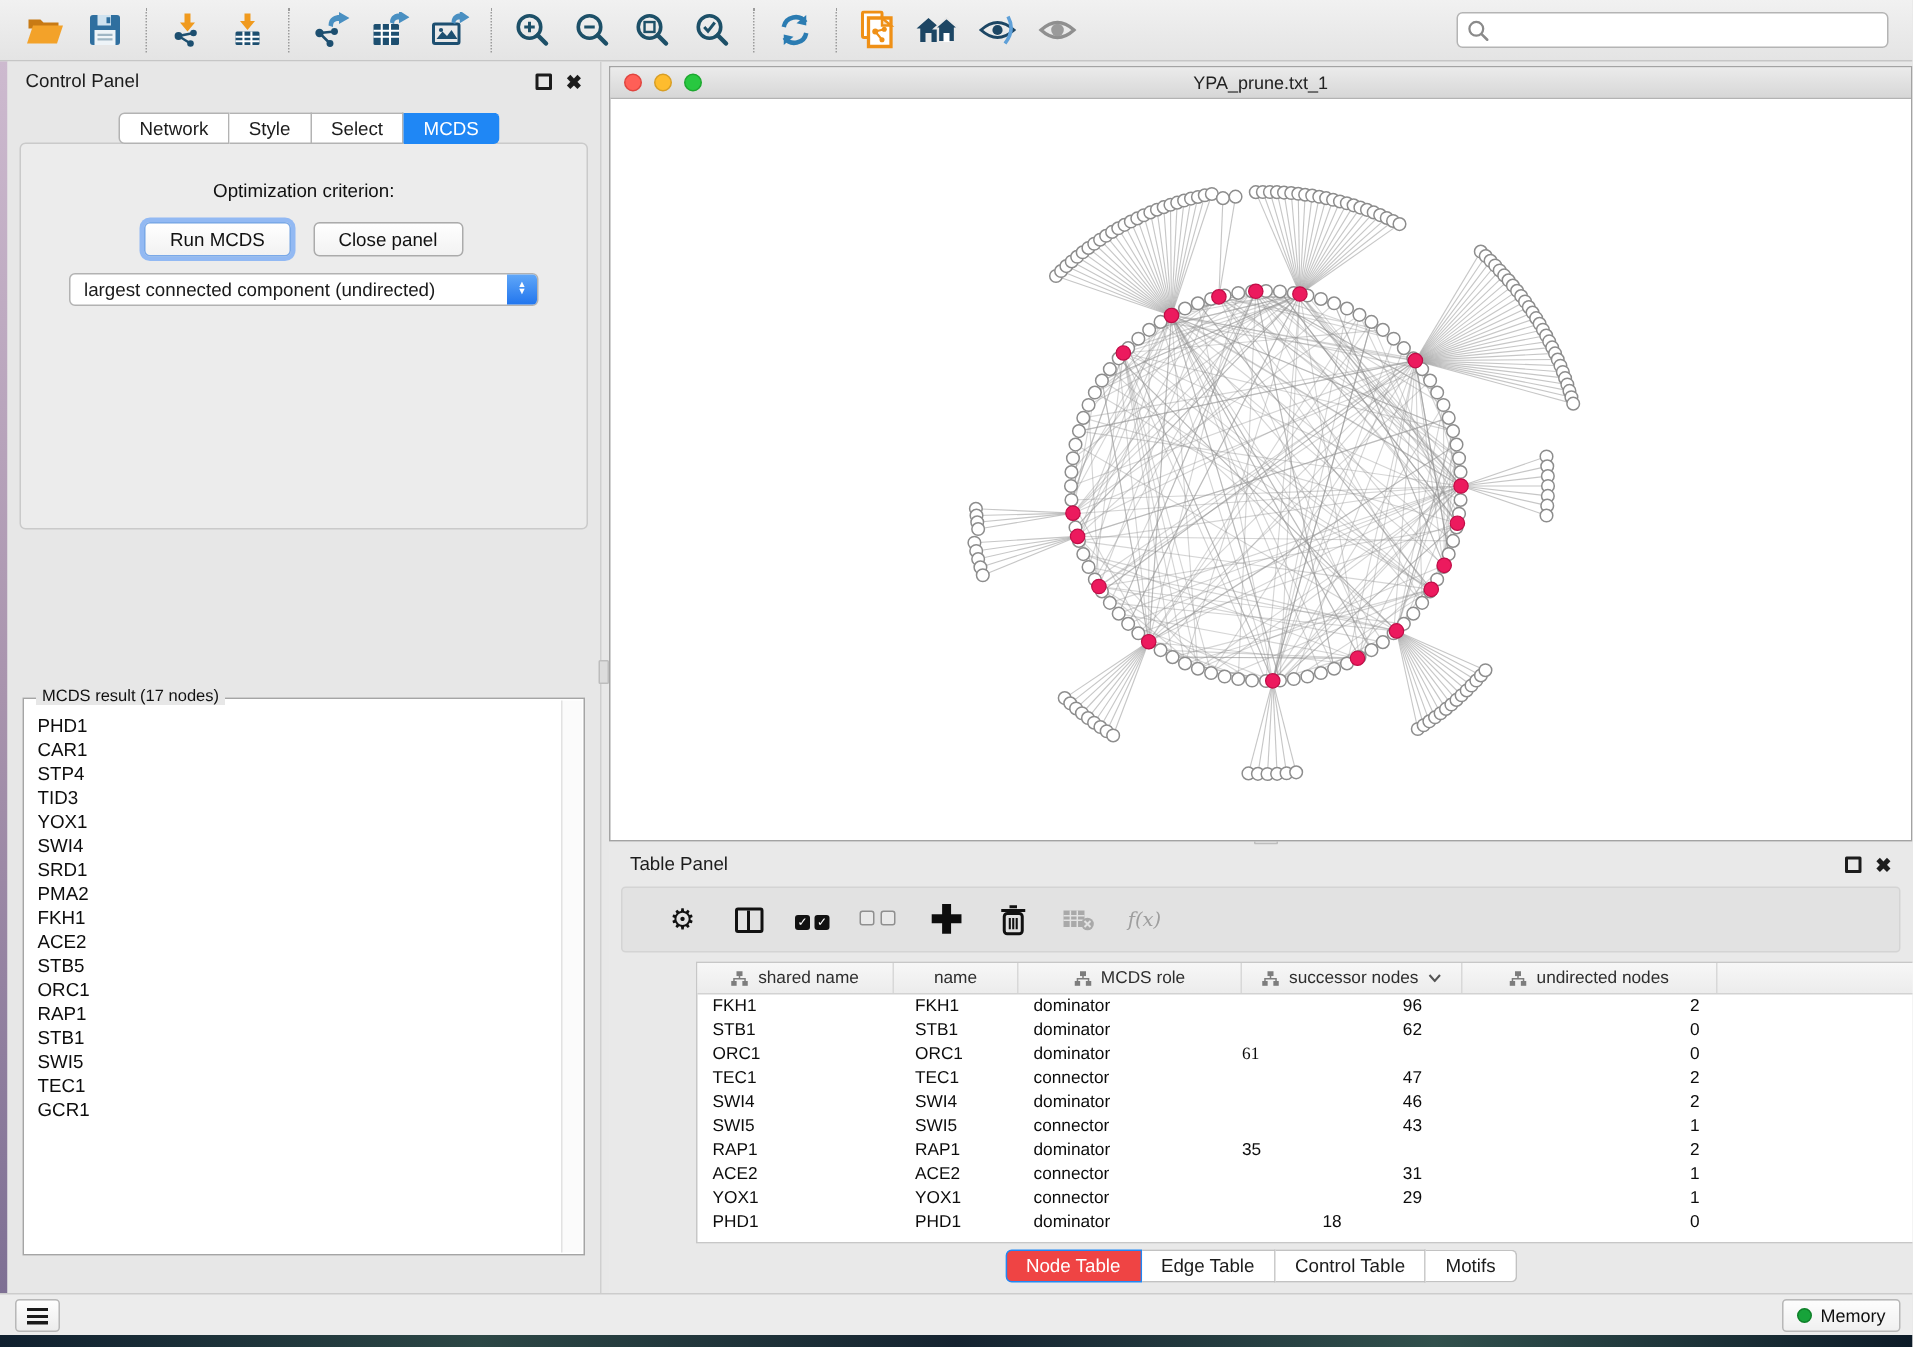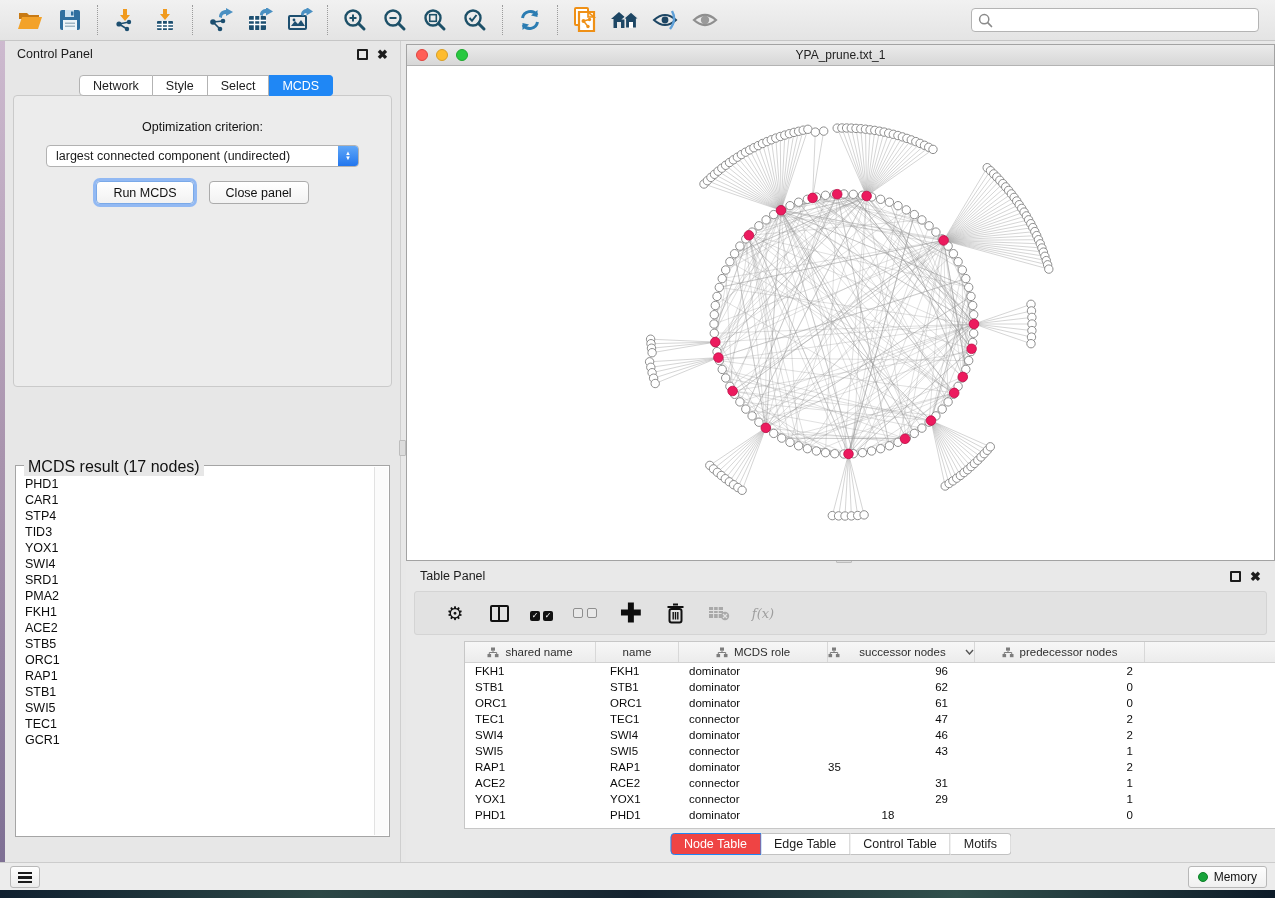--- a/index.html
+++ b/index.html
@@ -30,37 +30,37 @@
   .win-btns { margin-left:auto; display:flex; align-items:center; gap:9px; }
   .winbtn-float { width:11px; height:11px; border:2px solid #1c1c1c; border-radius:1px; }
   .winbtn-close { font-size:13px; font-weight:bold; color:#1c1c1c; line-height:1; }
 
   #cp-tabs { position:absolute; left:74px; top:34px; display:flex; z-index:2; }
   .cp-tab { height:21px; padding:0 13px; background:#fff; border:1px solid #b3b3b3; border-left:none;
     font-size:12.5px; display:flex; align-items:center; color:#1c1c1c; }
   .cp-tab:first-child { border-left:1px solid #b3b3b3; border-radius:4px 0 0 4px; }
   .cp-tab.active { background:#1f87f5; color:#ffffff; border-color:#1f87f5; border-radius:0 4px 4px 0; }
 
-  #cp-card { position:absolute; left:8px; top:54px; width:379px; height:292px;
+  #cp-card { position:absolute; left:8px; top:54px; width:379px; height:258px;
     background:#ececec; border:1px solid #cacaca; border-radius:4px; z-index:1; }
   #opt-label { margin-top:24px; text-align:center; font-size:12.5px; color:#111; }
   #criterion { position:relative; margin:11px auto 0; width:313px; height:22px; background:#fff;
     border:1px solid #b2b2b2; border-radius:4px; font-size:12.5px; display:flex; align-items:center; padding:0 24px 0 9px; }
   #criterion .stepper { position:absolute; right:0px; top:0px; width:20px; height:20px;
     background:linear-gradient(#60a7f8,#2276ee); border-radius:0 3px 3px 0; display:flex; flex-direction:column;
     align-items:center; justify-content:center; color:#fff; }
   #criterion .stepper span { font-size:6px; line-height:5px; }
   #cp-buttons { display:flex; justify-content:center; gap:15px; margin-top:14px; }
   .cp-btn { height:23px; padding:0 16px; background:linear-gradient(#ffffff,#f2f2f2); border:1px solid #ababab;
     border-radius:4px; font-size:12.5px; font-family:"Liberation Sans",sans-serif; color:#111; }
   .cp-btn.focused { box-shadow:0 0 0 3px rgba(73,143,250,.55); border-color:#7aa9e8; }
 
   #mcds-box { position:absolute; left:10px; top:424px; width:375px; height:372px;
     border:1px solid #a5a5a5; background:#fff; }
-  #mcds-legend { position:absolute; left:8px; top:-8px; background:#e7e7e7; padding:0 4px; font-size:16px; color:#111; }
+  #mcds-legend { position:absolute; left:8px; top:-8px; background:#e7e7e7; padding:0 4px; font-size:11px; color:#111; }
   #mcds-list { position:absolute; left:1px; top:10px; bottom:1px; right:15px; overflow:hidden;
     font-size:12.5px; line-height:16px; padding-left:8px; color:#0d0d0d; }
   #mcds-scroll { position:absolute; right:1px; top:1px; bottom:1px; width:14px; background:#fbfbfb; border-left:1px solid #e2e2e2; }
 
   
   .vgrip { position:absolute; left:399px; top:440px; width:7px; height:16px; background:#dcdcdc; border:1px solid #bdbdbd; border-radius:1px; }
   .hgrip { position:absolute; left:836px; top:556px; width:16px; height:7px; background:#dcdcdc; border:1px solid #bdbdbd; border-radius:1px; }
 
   
   #net-window { position:absolute; left:406px; top:44px; width:869px; height:517px;
@@ -276,30 +276,30 @@
 
   <div id="cp-tabs">
     <div class="cp-tab">Network</div>
     <div class="cp-tab">Style</div>
     <div class="cp-tab">Select</div>
     <div class="cp-tab active">MCDS</div>
   </div>
 
   <div id="cp-card">
     <div id="opt-label">Optimization criterion:</div>
+    <div id="cp-buttons">
+      <button class="cp-btn focused">Run MCDS</button>
+      <button class="cp-btn">Close panel</button>
+    </div>
     <div id="criterion">
       <span>largest connected component (undirected)</span>
       <span class="stepper">
           <span>▲</span>
           <span>▼</span>
         </span>
-    </div>
-    <div id="cp-buttons">
-      <button class="cp-btn focused">Run MCDS</button>
-      <button class="cp-btn">Close panel</button>
     </div>
   </div>
 
   <div id="mcds-box">
     <div id="mcds-legend">MCDS result (17 nodes)</div>
     <div id="mcds-list">
         <div>PHD1</div>
         <div>CAR1</div>
         <div>STP4</div>
         <div>TID3</div>
@@ -1033,40 +1033,40 @@
         </div>
         <div class="th" style="width: 149px;">
           <svg width="12" height="11" viewBox="0 0 12 11">
             <rect x="4" y="0.5" width="4" height="3.2" fill="#7d7d7d"></rect>
             <rect x="0.5" y="7" width="3.6" height="3.2" fill="#7d7d7d"></rect>
             <rect x="7.9" y="7" width="3.6" height="3.2" fill="#7d7d7d"></rect>
             <path d="M6 3.7 v1.8 M2.3 7 v-1.5 h7.4 V7" fill="none" stroke="#7d7d7d" stroke-width="1"></path>
           </svg>
           <span>MCDS role</span>
         </div>
-        <div class="th" style="width: 147px; justify-content: space-between;">
+        <div class="th" style="width: 147px;">
           <svg width="12" height="11" viewBox="0 0 12 11">
             <rect x="4" y="0.5" width="4" height="3.2" fill="#7d7d7d"></rect>
             <rect x="0.5" y="7" width="3.6" height="3.2" fill="#7d7d7d"></rect>
             <rect x="7.9" y="7" width="3.6" height="3.2" fill="#7d7d7d"></rect>
             <path d="M6 3.7 v1.8 M2.3 7 v-1.5 h7.4 V7" fill="none" stroke="#7d7d7d" stroke-width="1"></path>
           </svg>
           <span>successor nodes</span>
           <svg width="9" height="6" viewBox="0 0 9 6">
             <path d="M1 1 L4.5 5 L8 1" fill="none" stroke="#555" stroke-width="1.4"></path>
           </svg>
         </div>
         <div class="th" style="width: 170px;">
           <svg width="12" height="11" viewBox="0 0 12 11">
             <rect x="4" y="0.5" width="4" height="3.2" fill="#7d7d7d"></rect>
             <rect x="0.5" y="7" width="3.6" height="3.2" fill="#7d7d7d"></rect>
             <rect x="7.9" y="7" width="3.6" height="3.2" fill="#7d7d7d"></rect>
             <path d="M6 3.7 v1.8 M2.3 7 v-1.5 h7.4 V7" fill="none" stroke="#7d7d7d" stroke-width="1"></path>
           </svg>
-          <span>predecessor nodes</span>
+          <span>undirected nodes</span>
         </div>
       </div>
     <div id="tp-body">
         <div class="tr">
           <div class="td" style="width: 131px; padding-left: 10px;">FKH1</div>
           <div class="td" style="width: 83px; padding-left: 14px;">FKH1</div>
           <div class="td" style="width: 149px; padding-left: 10px;">dominator</div>
           <div class="td" style="width: 147px; text-align: right; padding-right: 27px;">96</div>
           <div class="td" style="width: 170px; text-align: right; padding-right: 12px;">2</div>
         </div>
@@ -1074,21 +1074,21 @@
           <div class="td" style="width: 131px; padding-left: 10px;">STB1</div>
           <div class="td" style="width: 83px; padding-left: 14px;">STB1</div>
           <div class="td" style="width: 149px; padding-left: 10px;">dominator</div>
           <div class="td" style="width: 147px; text-align: right; padding-right: 27px;">62</div>
           <div class="td" style="width: 170px; text-align: right; padding-right: 12px;">0</div>
         </div>
         <div class="tr">
           <div class="td" style="width: 131px; padding-left: 10px;">ORC1</div>
           <div class="td" style="width: 83px; padding-left: 14px;">ORC1</div>
           <div class="td" style="width: 149px; padding-left: 10px;">dominator</div>
-          <div class="td" style="width: 147px; text-align: right; padding-right: 27px;">61</div>
+          <div class="td" style="width: 147px; padding-right: 27px; font-family: Liberation Serif, serif;">61</div>
           <div class="td" style="width: 170px; text-align: right; padding-right: 12px;">0</div>
         </div>
         <div class="tr">
           <div class="td" style="width: 131px; padding-left: 10px;">TEC1</div>
           <div class="td" style="width: 83px; padding-left: 14px;">TEC1</div>
           <div class="td" style="width: 149px; padding-left: 10px;">connector</div>
           <div class="td" style="width: 147px; text-align: right; padding-right: 27px;">47</div>
           <div class="td" style="width: 170px; text-align: right; padding-right: 12px;">2</div>
         </div>
         <div class="tr">

